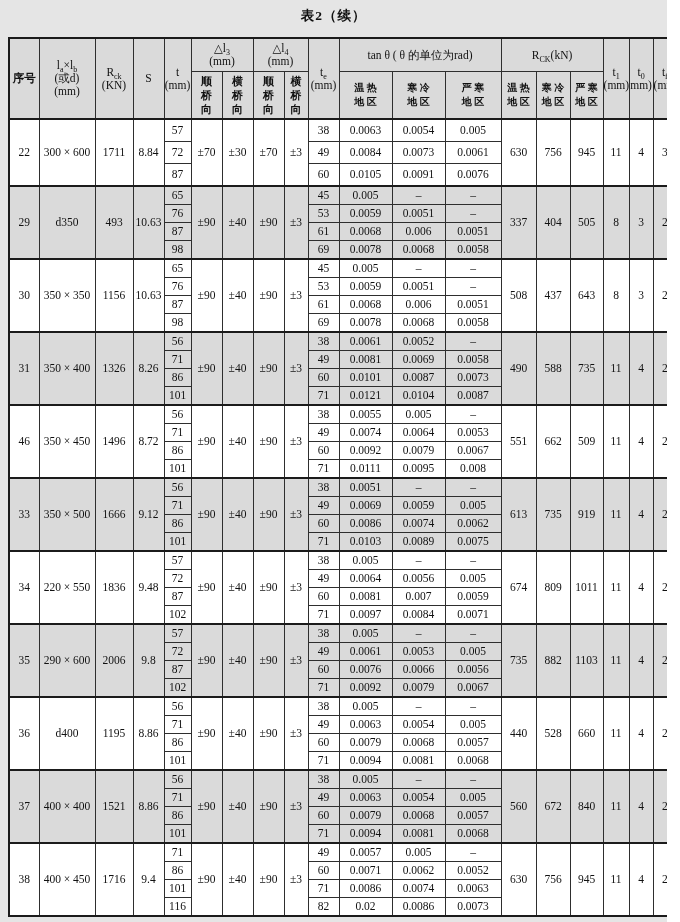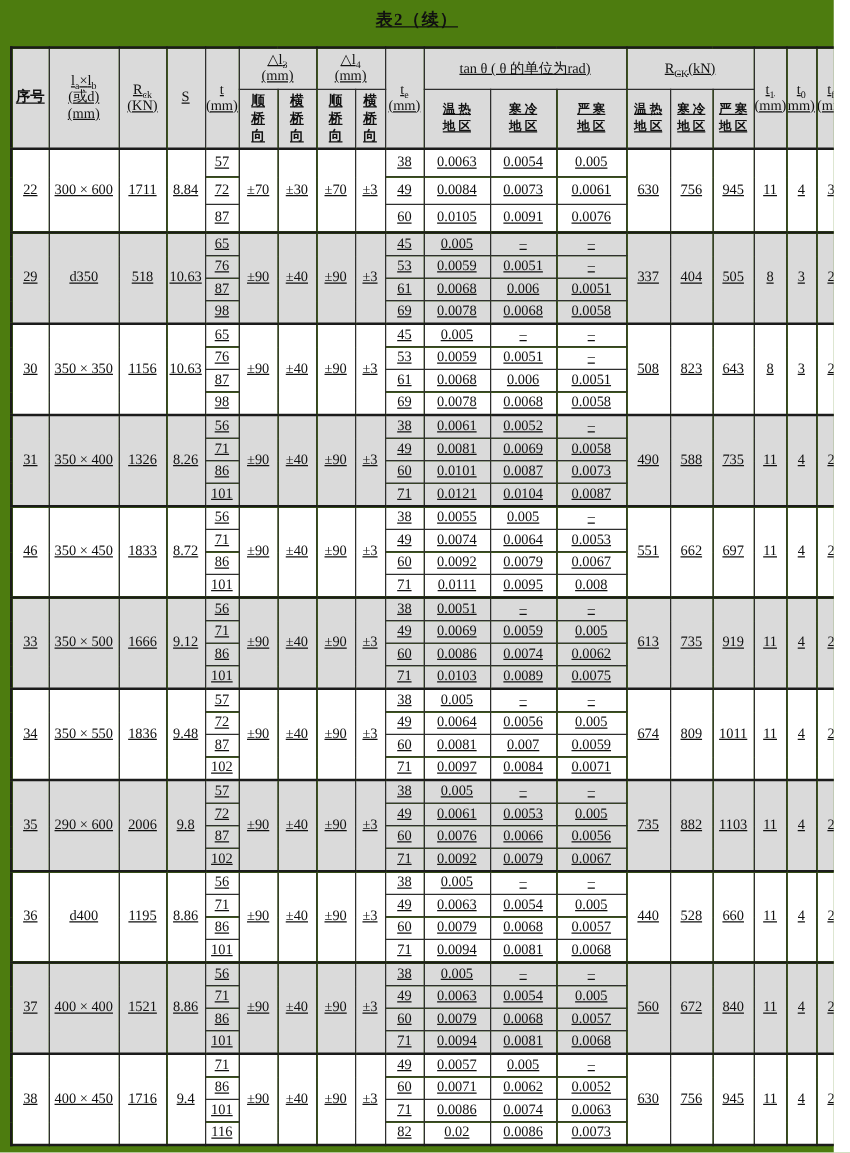--- a/index.html
+++ b/index.html
@@ -1,18 +1,18 @@
 <!DOCTYPE html>
 <html><head>
 <meta charset="utf-8">
 <style>
   html,body{margin:0;padding:0;background:#ffffff;}
   .page{
-    position:relative;width:667px;height:922px;background:#4d7c0f;
-    font-family:"Liberation Serif","DejaVu Serif",serif;color:#111111;overflow:hidden;text-decoration:underline;
+    position:relative;width:667px;height:922px;background:#e5e5e5;
+    font-family:"Liberation Serif","DejaVu Serif",serif;color:#111111;overflow:hidden;
   }
   .title{
     text-align:center;font-weight:bold;font-size:13.5px;padding-top:7px;height:23px;
     letter-spacing:1px;
   }
   table.main{
     border-collapse:collapse;table-layout:fixed;width:664px;margin:7px 0 0 8px;
     border:2px solid #1b1b1b;
   }
   th,td{
@@ -164,21 +164,21 @@
         <tr class="tall">
           <td class="num">87</td>
           <td class="num">60</td>
           <td class="num">0.0105</td>
           <td class="num">0.0091</td>
           <td class="num">0.0076</td>
         </tr>
         <tr class="shaded group-start">
           <td rowspan="4" class="num">29</td>
           <td rowspan="4" class="num">d350</td>
-          <td rowspan="4" class="num">518</td>
+          <td rowspan="4" class="num">493</td>
           <td rowspan="4" class="num">10.63</td>
           <td class="num">65</td>
           <td rowspan="4" class="num">±90</td>
           <td rowspan="4" class="num">±40</td>
           <td rowspan="4" class="num">±90</td>
           <td rowspan="4" class="num">±3</td>
           <td class="num">45</td>
           <td class="num">0.005</td>
           <td class="num">–</td>
           <td class="num">–</td>
@@ -218,21 +218,21 @@
           <td class="num">65</td>
           <td rowspan="4" class="num">±90</td>
           <td rowspan="4" class="num">±40</td>
           <td rowspan="4" class="num">±90</td>
           <td rowspan="4" class="num">±3</td>
           <td class="num">45</td>
           <td class="num">0.005</td>
           <td class="num">–</td>
           <td class="num">–</td>
           <td rowspan="4" class="num">508</td>
-          <td rowspan="4" class="num">823</td>
+          <td rowspan="4" class="num">437</td>
           <td rowspan="4" class="num">643</td>
           <td rowspan="4" class="num">8</td>
           <td rowspan="4" class="num">3</td>
           <td rowspan="4" class="num">2</td>
         </tr>
         <tr>
           <td class="num">76</td>
           <td class="num">53</td>
           <td class="num">0.0059</td>
           <td class="num">0.0051</td>
@@ -290,34 +290,34 @@
         <tr class="shaded">
           <td class="num">101</td>
           <td class="num">71</td>
           <td class="num">0.0121</td>
           <td class="num">0.0104</td>
           <td class="num">0.0087</td>
         </tr>
         <tr class="group-start">
           <td rowspan="4" class="num">46</td>
           <td rowspan="4" class="num">350 × 450</td>
-          <td rowspan="4" class="num">1833</td>
+          <td rowspan="4" class="num">1496</td>
           <td rowspan="4" class="num">8.72</td>
           <td class="num">56</td>
           <td rowspan="4" class="num">±90</td>
           <td rowspan="4" class="num">±40</td>
           <td rowspan="4" class="num">±90</td>
           <td rowspan="4" class="num">±3</td>
           <td class="num">38</td>
           <td class="num">0.0055</td>
           <td class="num">0.005</td>
           <td class="num">–</td>
           <td rowspan="4" class="num">551</td>
           <td rowspan="4" class="num">662</td>
-          <td rowspan="4" class="num">697</td>
+          <td rowspan="4" class="num">509</td>
           <td rowspan="4" class="num">11</td>
           <td rowspan="4" class="num">4</td>
           <td rowspan="4" class="num">2</td>
         </tr>
         <tr>
           <td class="num">71</td>
           <td class="num">49</td>
           <td class="num">0.0074</td>
           <td class="num">0.0064</td>
           <td class="num">0.0053</td>
@@ -373,21 +373,21 @@
         </tr>
         <tr class="shaded">
           <td class="num">101</td>
           <td class="num">71</td>
           <td class="num">0.0103</td>
           <td class="num">0.0089</td>
           <td class="num">0.0075</td>
         </tr>
         <tr class="group-start">
           <td rowspan="4" class="num">34</td>
-          <td rowspan="4" class="num">350 × 550</td>
+          <td rowspan="4" class="num">220 × 550</td>
           <td rowspan="4" class="num">1836</td>
           <td rowspan="4" class="num">9.48</td>
           <td class="num">57</td>
           <td rowspan="4" class="num">±90</td>
           <td rowspan="4" class="num">±40</td>
           <td rowspan="4" class="num">±90</td>
           <td rowspan="4" class="num">±3</td>
           <td class="num">38</td>
           <td class="num">0.005</td>
           <td class="num">–</td>

